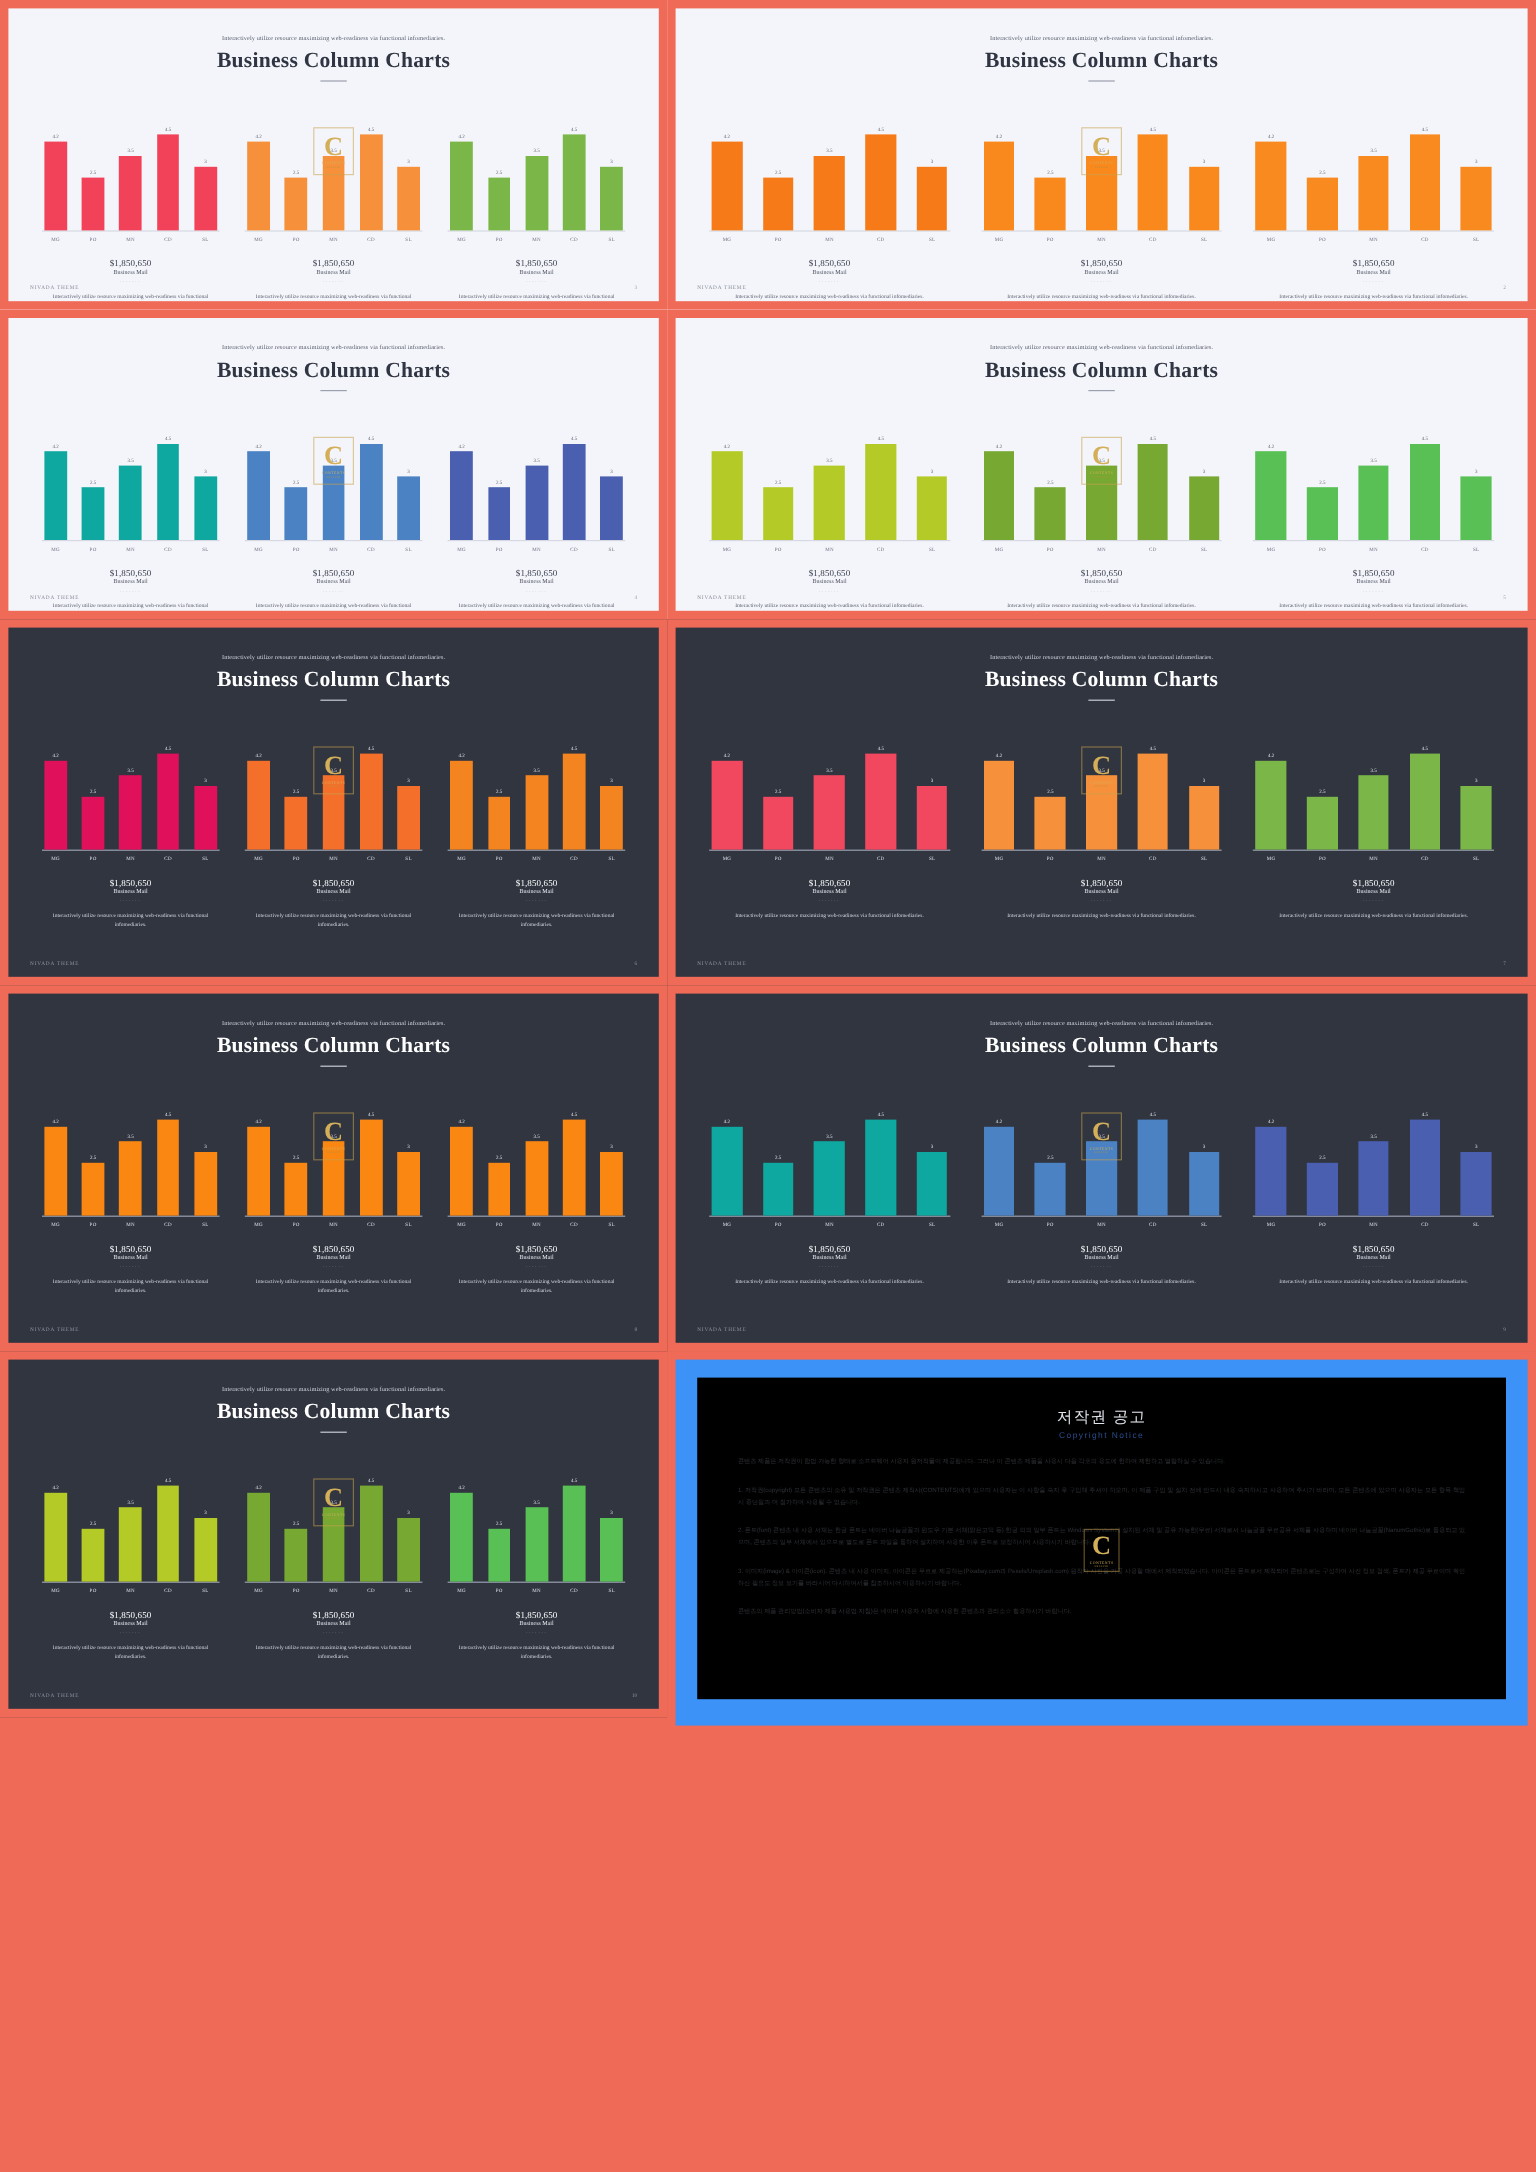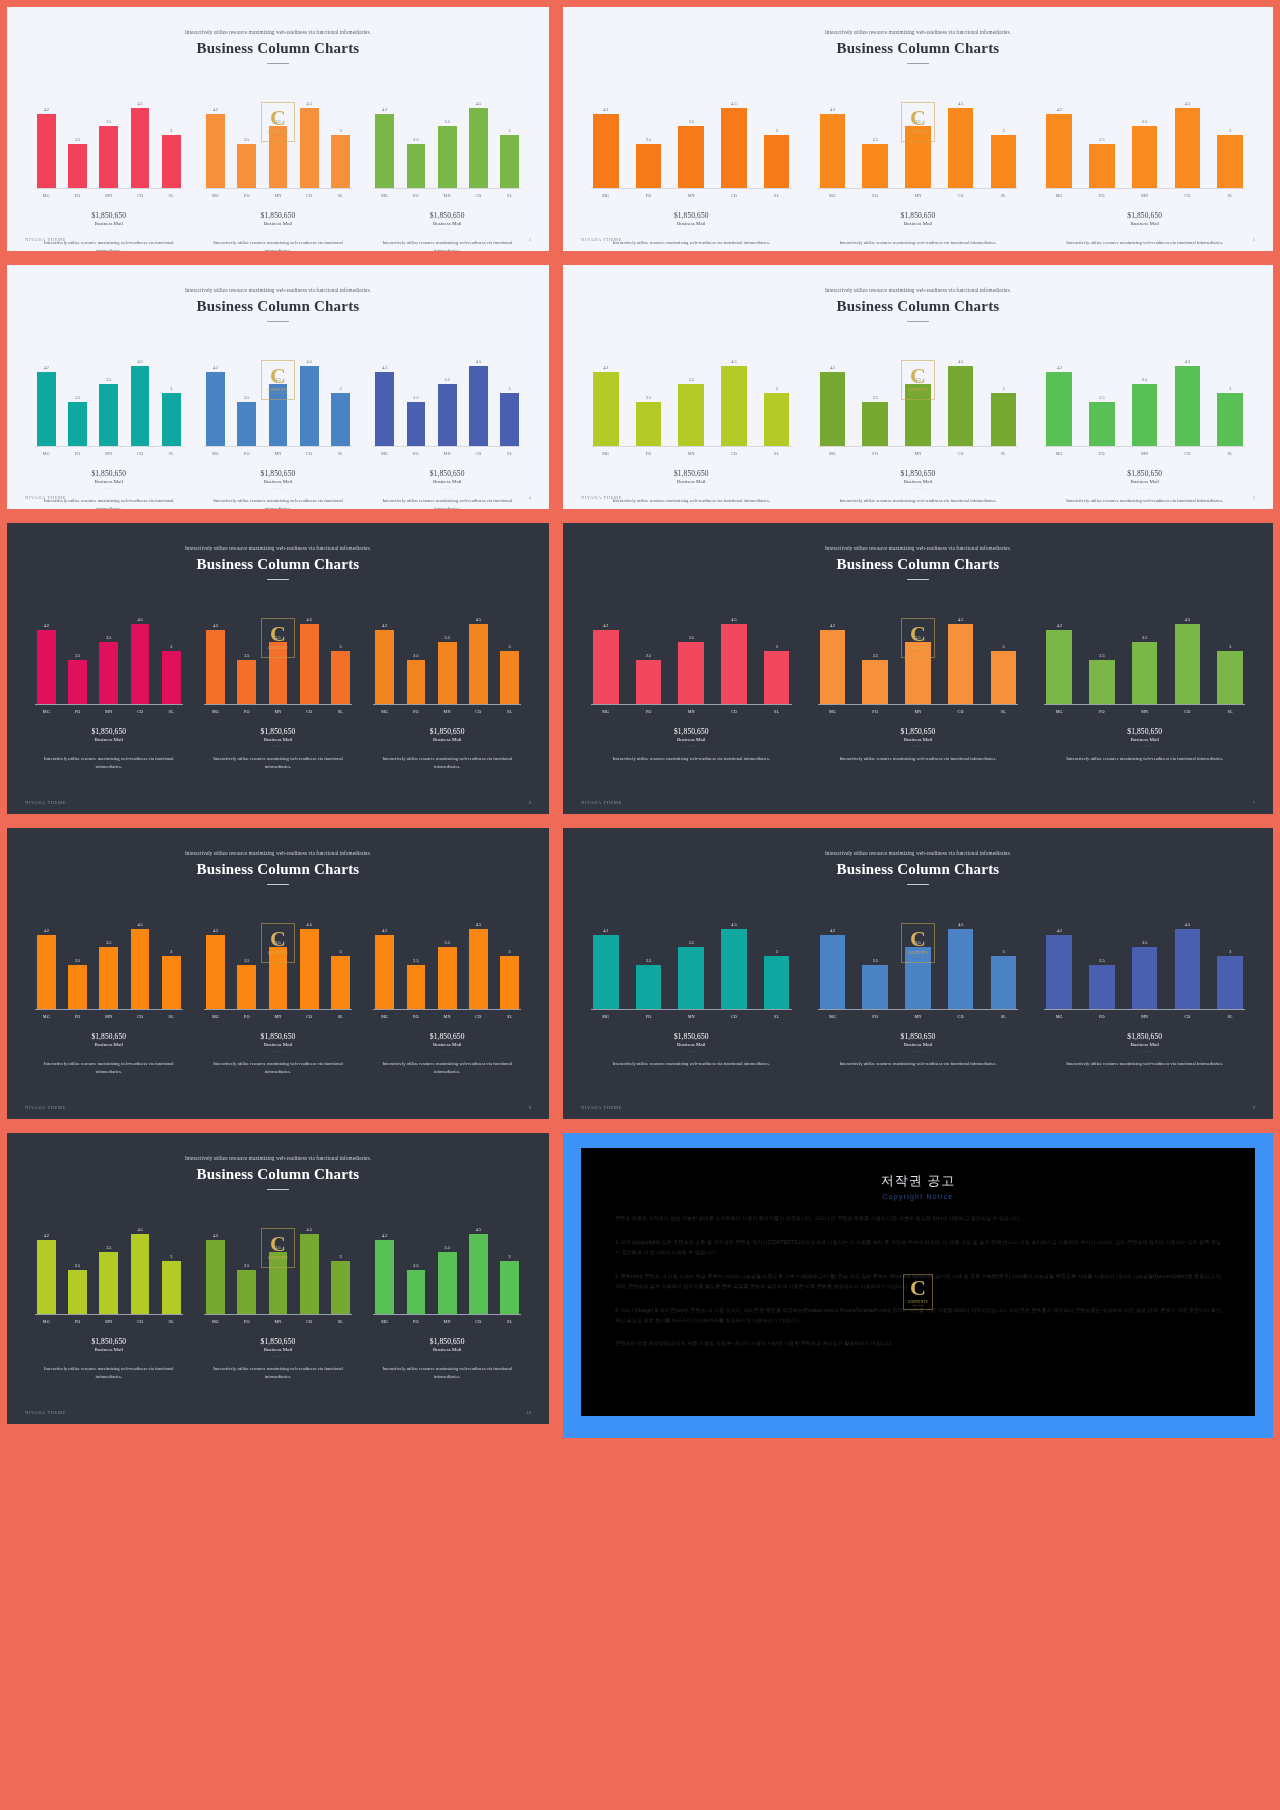--- a/index.html
+++ b/index.html
@@ -30,21 +30,21 @@
     text-align:center;
     font-size:5.2px;
     letter-spacing:.1px;
     margin-top:8px;
   }
   .light .subtitle { color:#5a6070; }
   .dark  .subtitle { color:#cfd3dc; }
 
   .title {
     text-align:center;
-    font-size:15px;
+    font-size:18px;
     font-weight:bold;
     letter-spacing:.2px;
     margin-top:5px;
   }
   .light .title { color:#2f3542; }
   .dark  .title { color:#ffffff; }
 
   .divider {
     width:22px; height:1px; margin:6px auto 0;
   }

